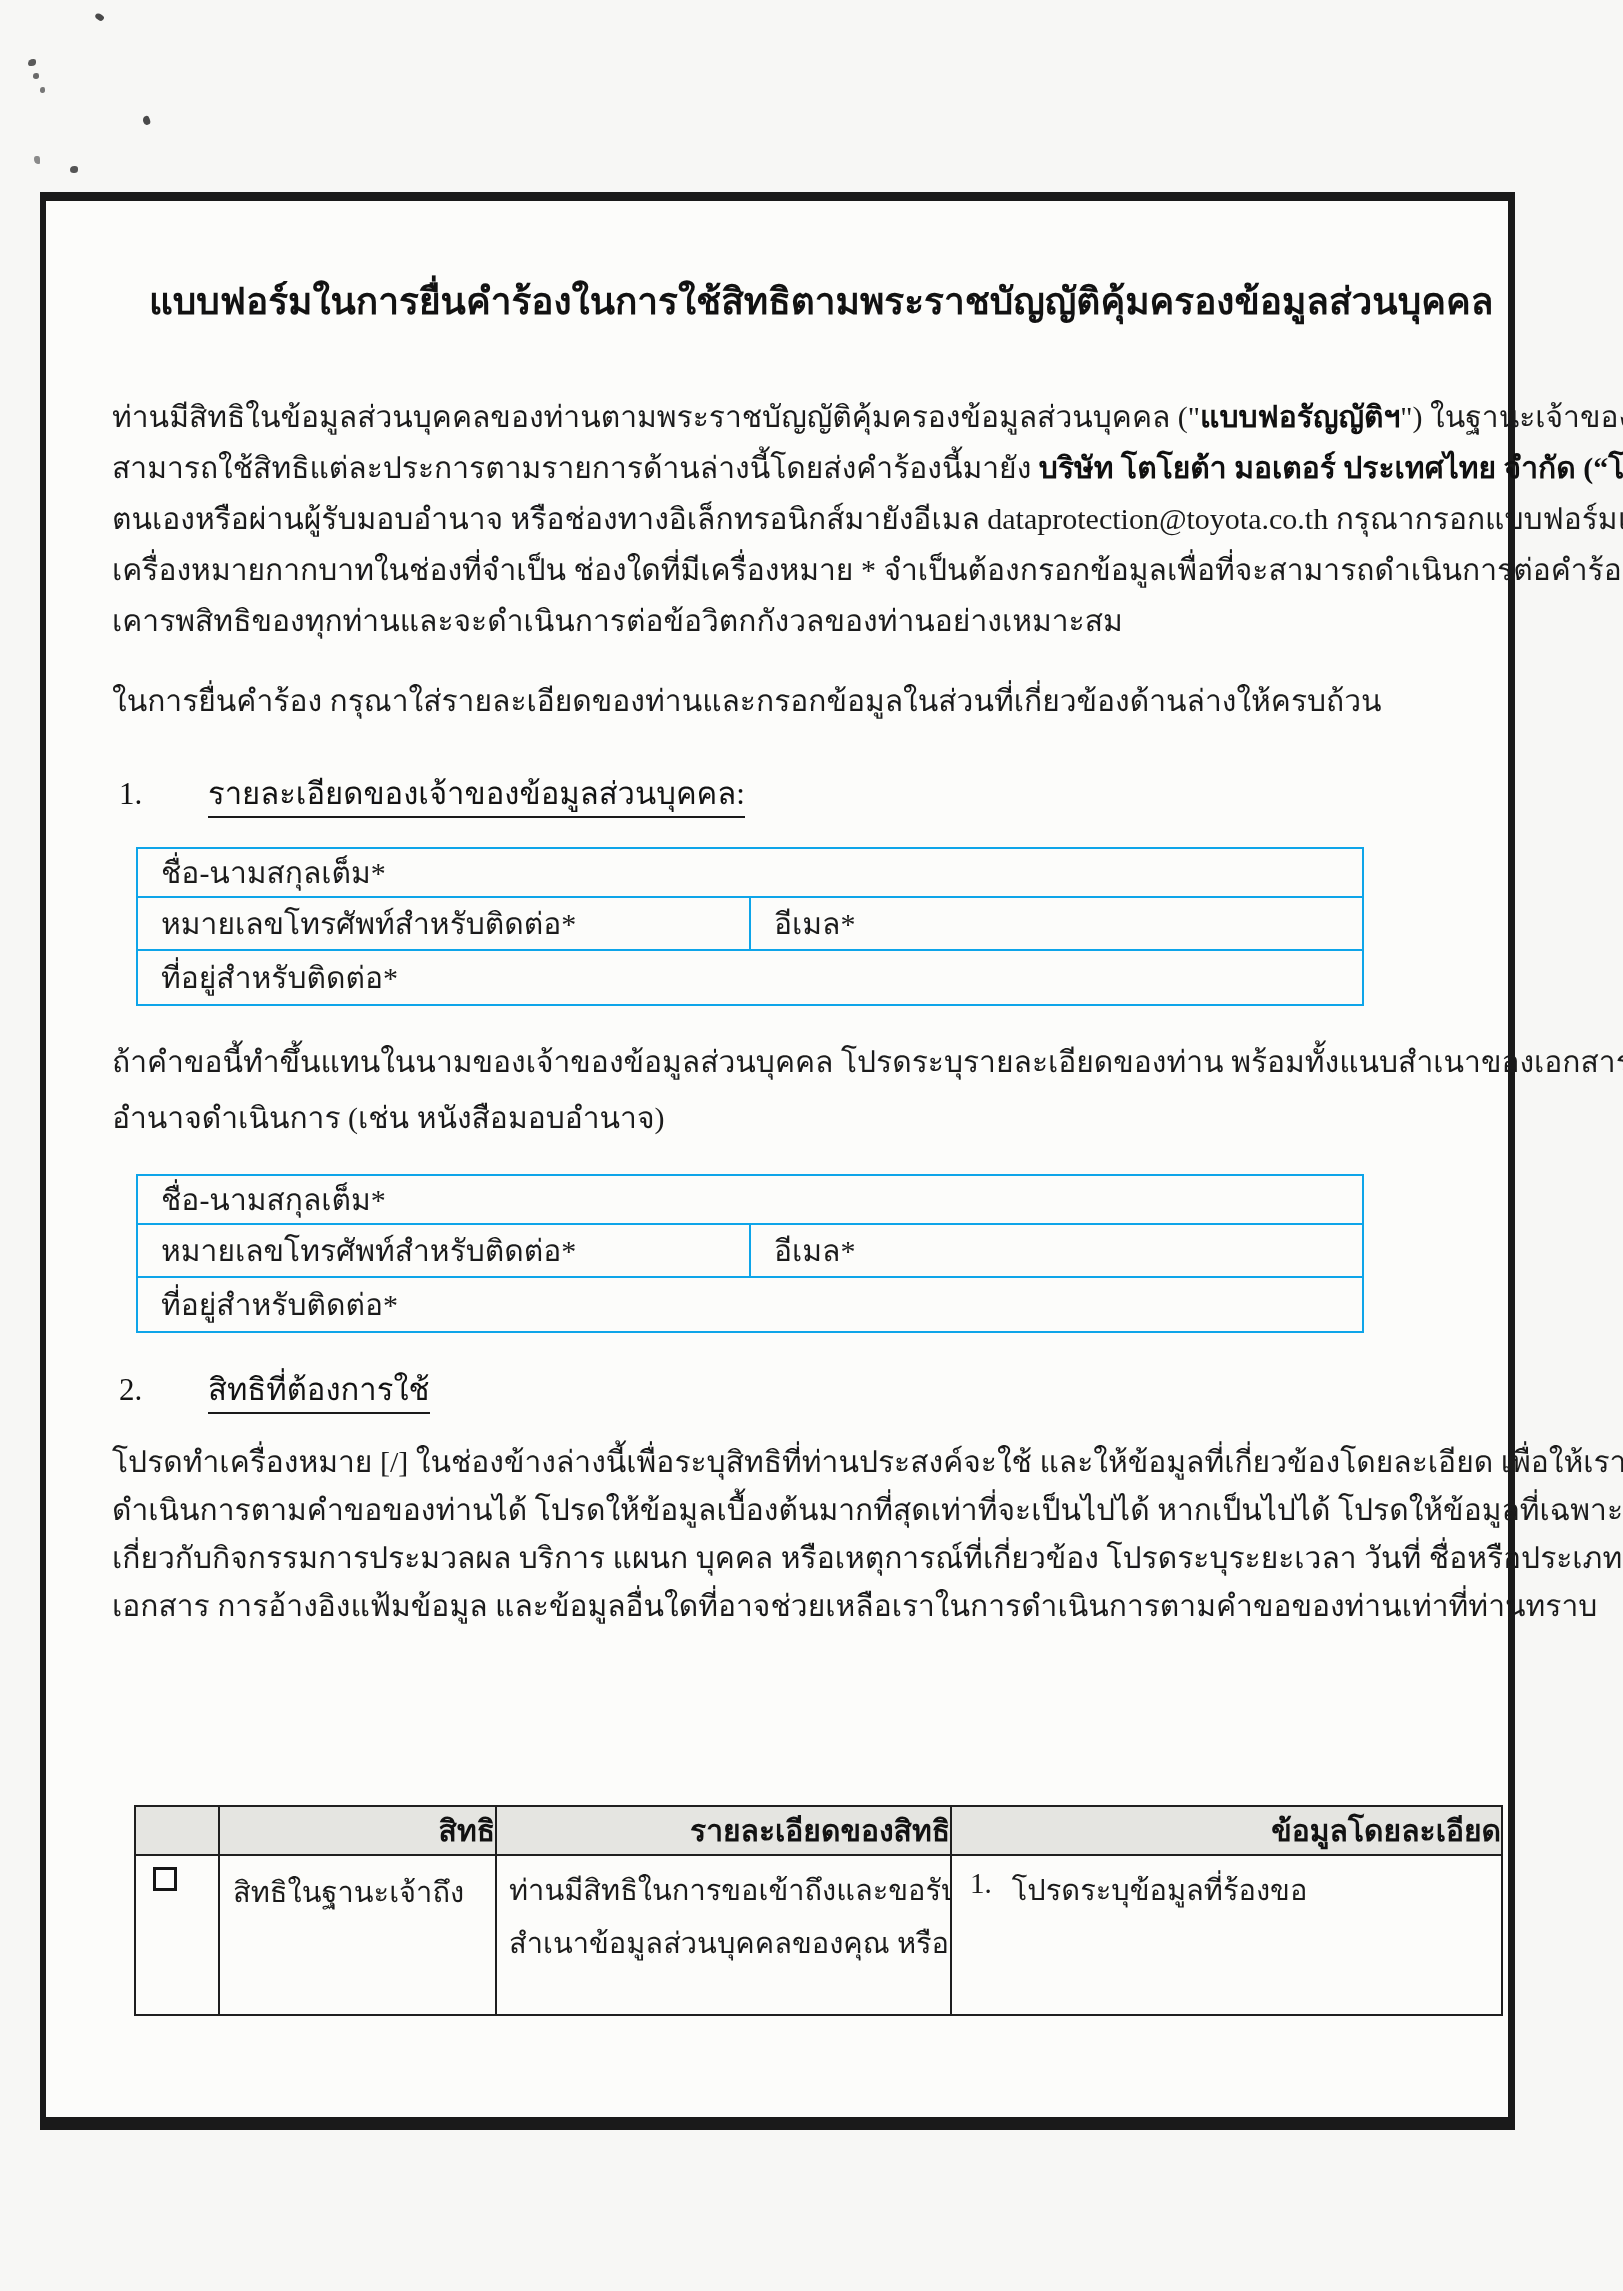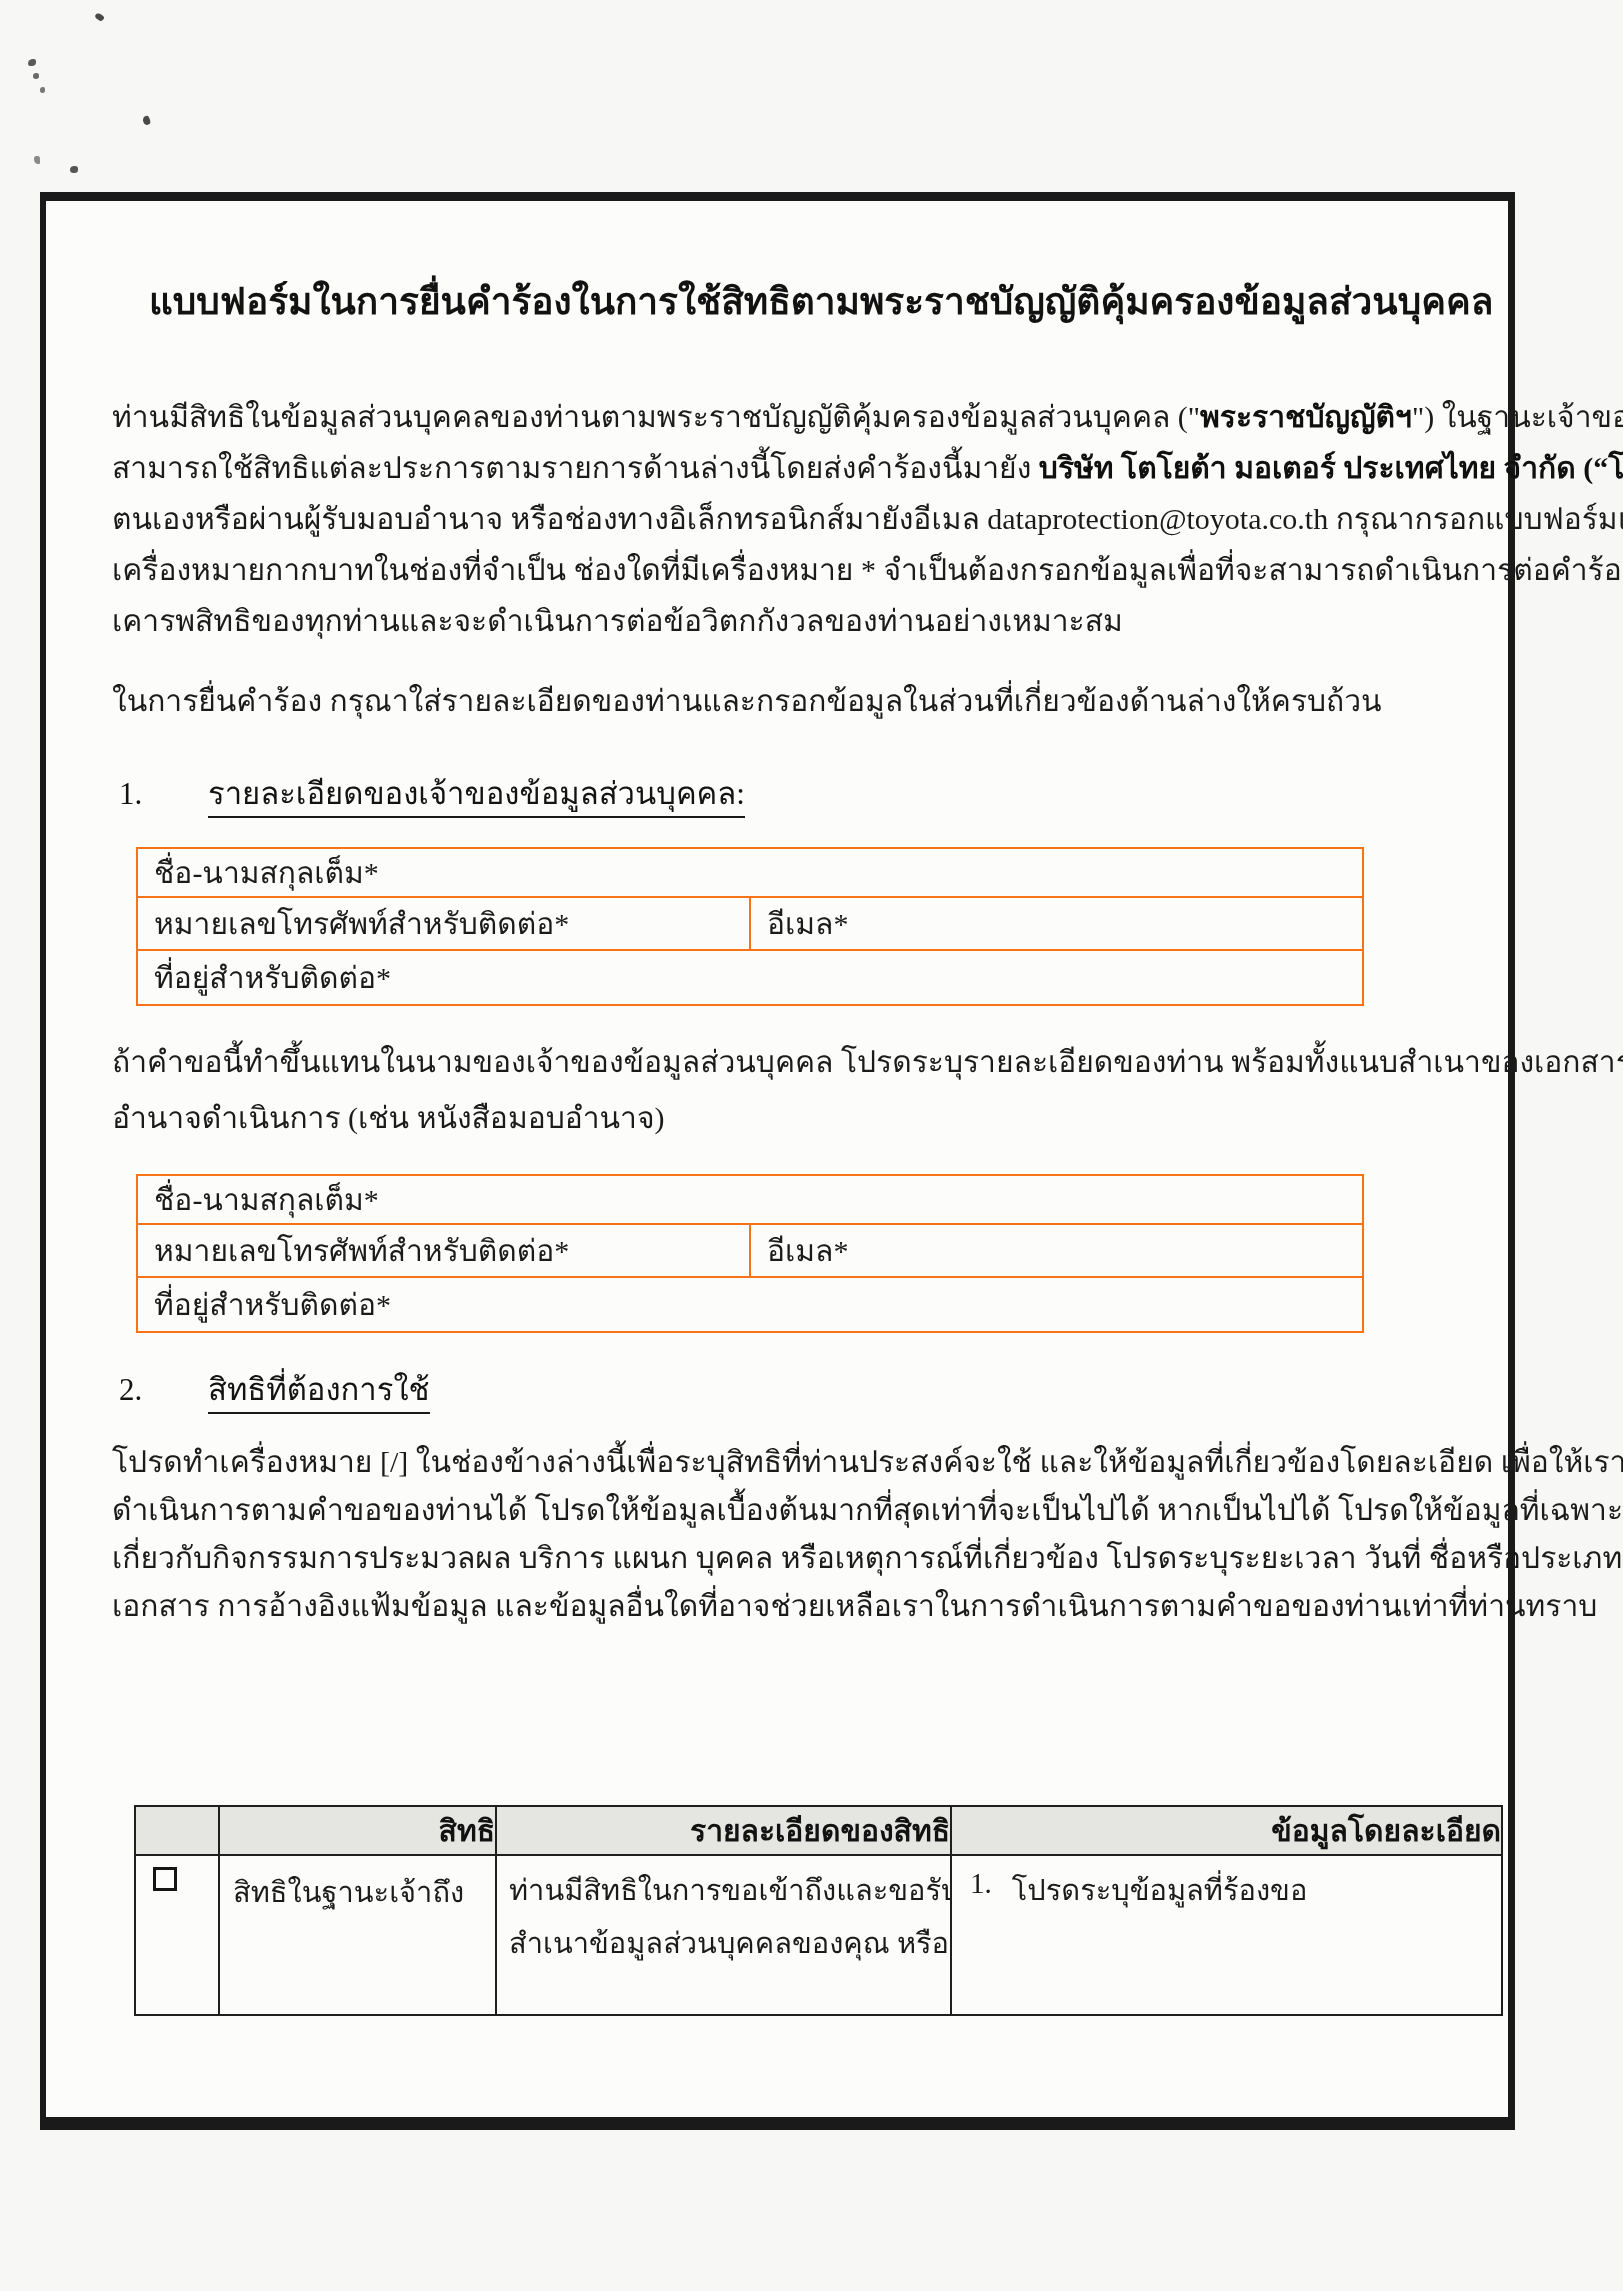--- a/index.html
+++ b/index.html
@@ -46,22 +46,22 @@
   .heading{position:absolute;font-size:31px;white-space:nowrap;color:#131313;}
   .h1{left:119px;top:768px;}
   .h2{left:119px;top:1364px;}
   .heading .num{display:inline-block;width:89px;}
   .heading .utext{border-bottom:2px solid #1a1a1a;padding-bottom:5px;}
 
   table{border-collapse:collapse;position:absolute;table-layout:fixed;}
   .contact{left:136px;top:847px;width:1228px;}
   .contact.t2{top:1174px;}
   .contact td{
-    border:2px solid #f97316;
-    font-size:30px;padding:0 0 0 16px;vertical-align:middle;
+    border:2px solid #0ea5e9;
+    font-size:30px;padding:0 0 0 23px;vertical-align:middle;
     overflow:hidden;white-space:nowrap;
   }
   .contact .r1 td{height:46px;}
   .contact .r2 td{height:51px;}
   .contact .r3 td{height:53px;}
   .contact .phone{width:609px;}
 
   .rights{left:134px;top:1805px;width:1307px;}
   .rights td,.rights th{
     border:2px solid #1f1f1f;vertical-align:top;overflow:hidden;
@@ -96,21 +96,21 @@
   <span class="speck s4"></span>
   <span class="speck s5"></span>
   <span class="speck s6"></span>
   <span class="speck s7"></span>
 
   <div class="frame"></div>
 
   <div class="title">แบบฟอร์มในการยื่นคำร้องในการใช้สิทธิตามพระราชบัญญัติคุ้มครองข้อมูลส่วนบุคคล</div>
 
   <div class="para p1">
-      <div class="tline"><span>ท่านมีสิทธิในข้อมูลส่วนบุคคลของท่านตามพระราชบัญญัติคุ้มครองข้อมูลส่วนบุคคล ("</span><span class="b">พระราชบัญญัติฯ</span><span>") ในฐานะเจ้าของข้อมูล ท่าน</span></div>
+      <div class="tline"><span>ท่านมีสิทธิในข้อมูลส่วนบุคคลของท่านตามพระราชบัญญัติคุ้มครองข้อมูลส่วนบุคคล ("</span><span class="b">แบบฟอรัญญัติฯ</span><span>") ในฐานะเจ้าของข้อมูล ท่าน</span></div>
       <div class="tline"><span>สามารถใช้สิทธิแต่ละประการตามรายการด้านล่างนี้โดยส่งคำร้องนี้มายัง </span><span class="b">บริษัท โตโยต้า มอเตอร์ ประเทศไทย จำกัด (“โตโยต้า”)</span></div>
       <div class="tline"><span>ตนเองหรือผ่านผู้รับมอบอำนาจ หรือช่องทางอิเล็กทรอนิกส์มายังอีเมล dataprotection@toyota.co.th กรุณากรอกแบบฟอร์มและทำ</span></div>
       <div class="tline"><span>เครื่องหมายกากบาทในช่องที่จำเป็น ช่องใดที่มีเครื่องหมาย * จำเป็นต้องกรอกข้อมูลเพื่อที่จะสามารถดำเนินการต่อคำร้องนี้ต่อไปได้ เรา</span></div>
       <div class="tline"><span>เคารพสิทธิของทุกท่านและจะดำเนินการต่อข้อวิตกกังวลของท่านอย่างเหมาะสม</span></div>
     </div>
 
   <div class="para instruction">ในการยื่นคำร้อง กรุณาใส่รายละเอียดของท่านและกรอกข้อมูลในส่วนที่เกี่ยวข้องด้านล่างให้ครบถ้วน</div>
 
   <div class="heading h1">
     <span class="num">1.</span><span class="utext">รายละเอียดของเจ้าของข้อมูลส่วนบุคคล:</span>

